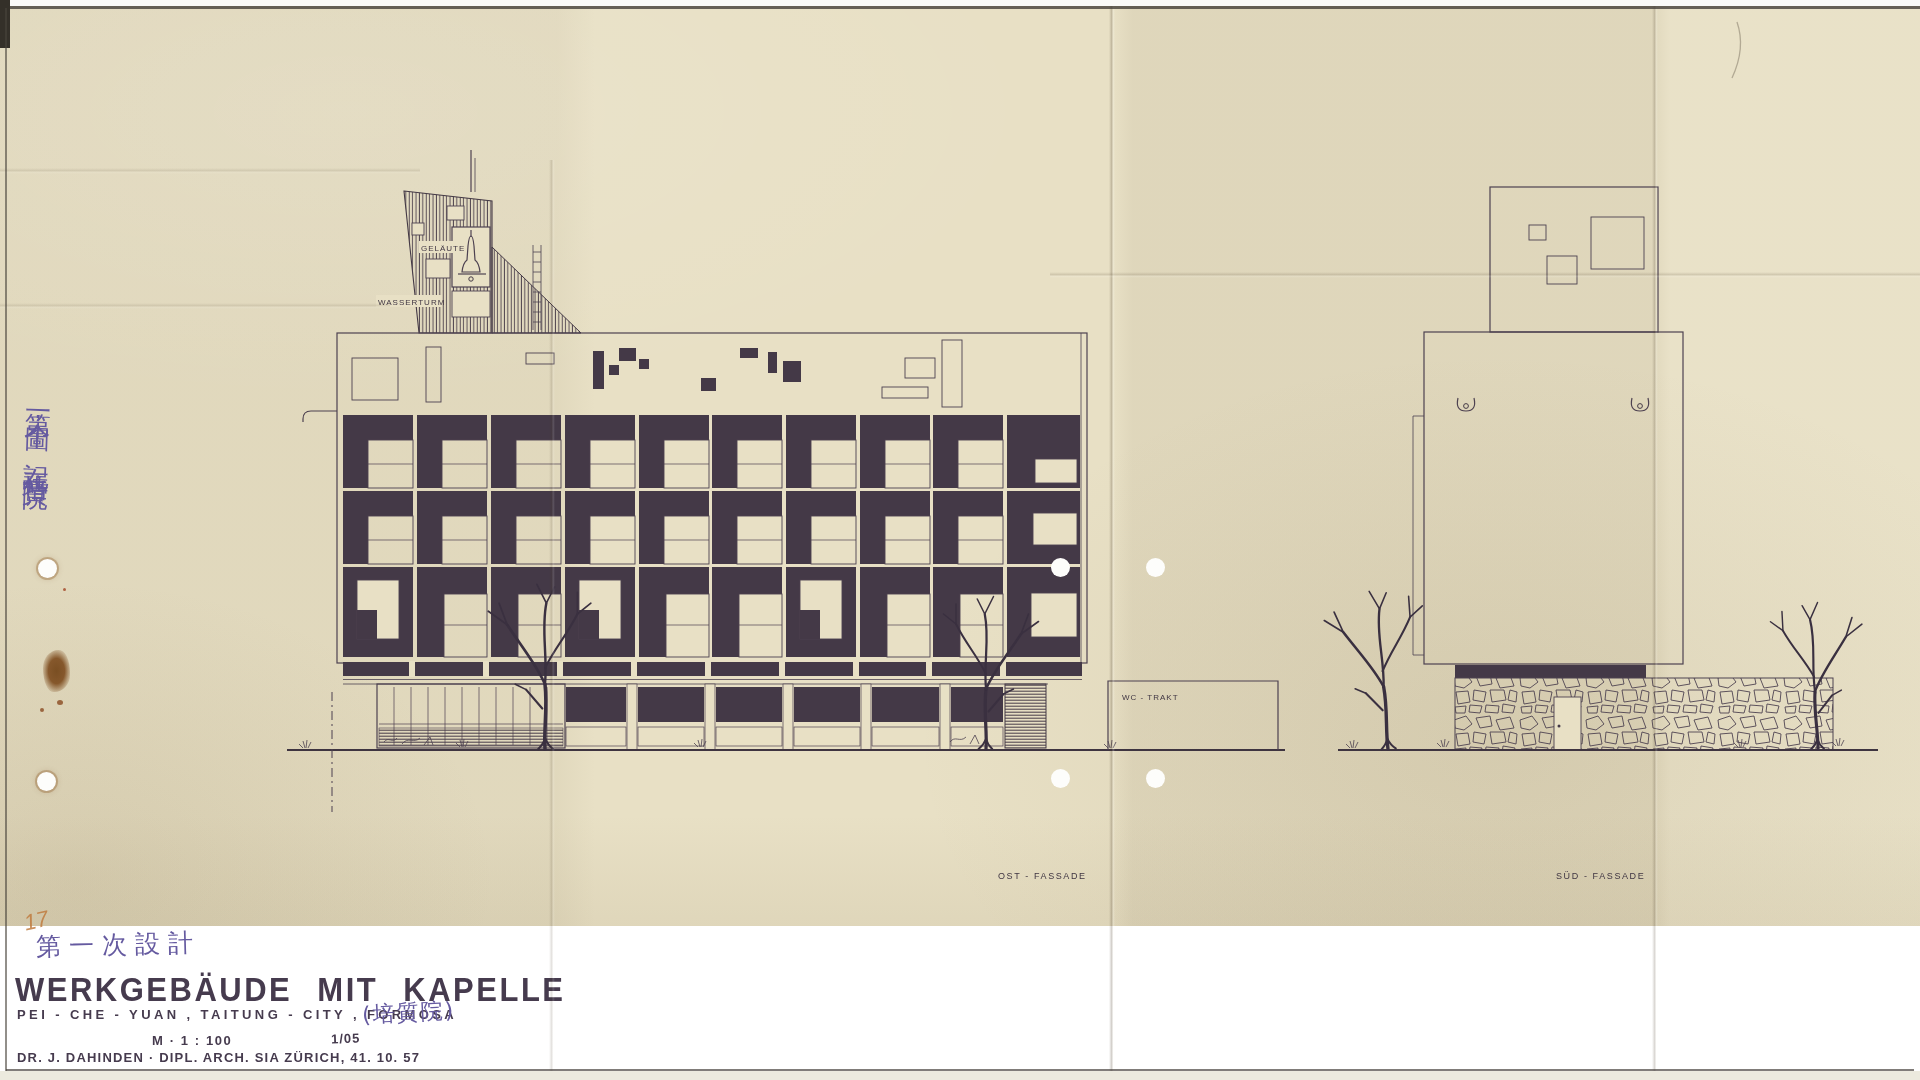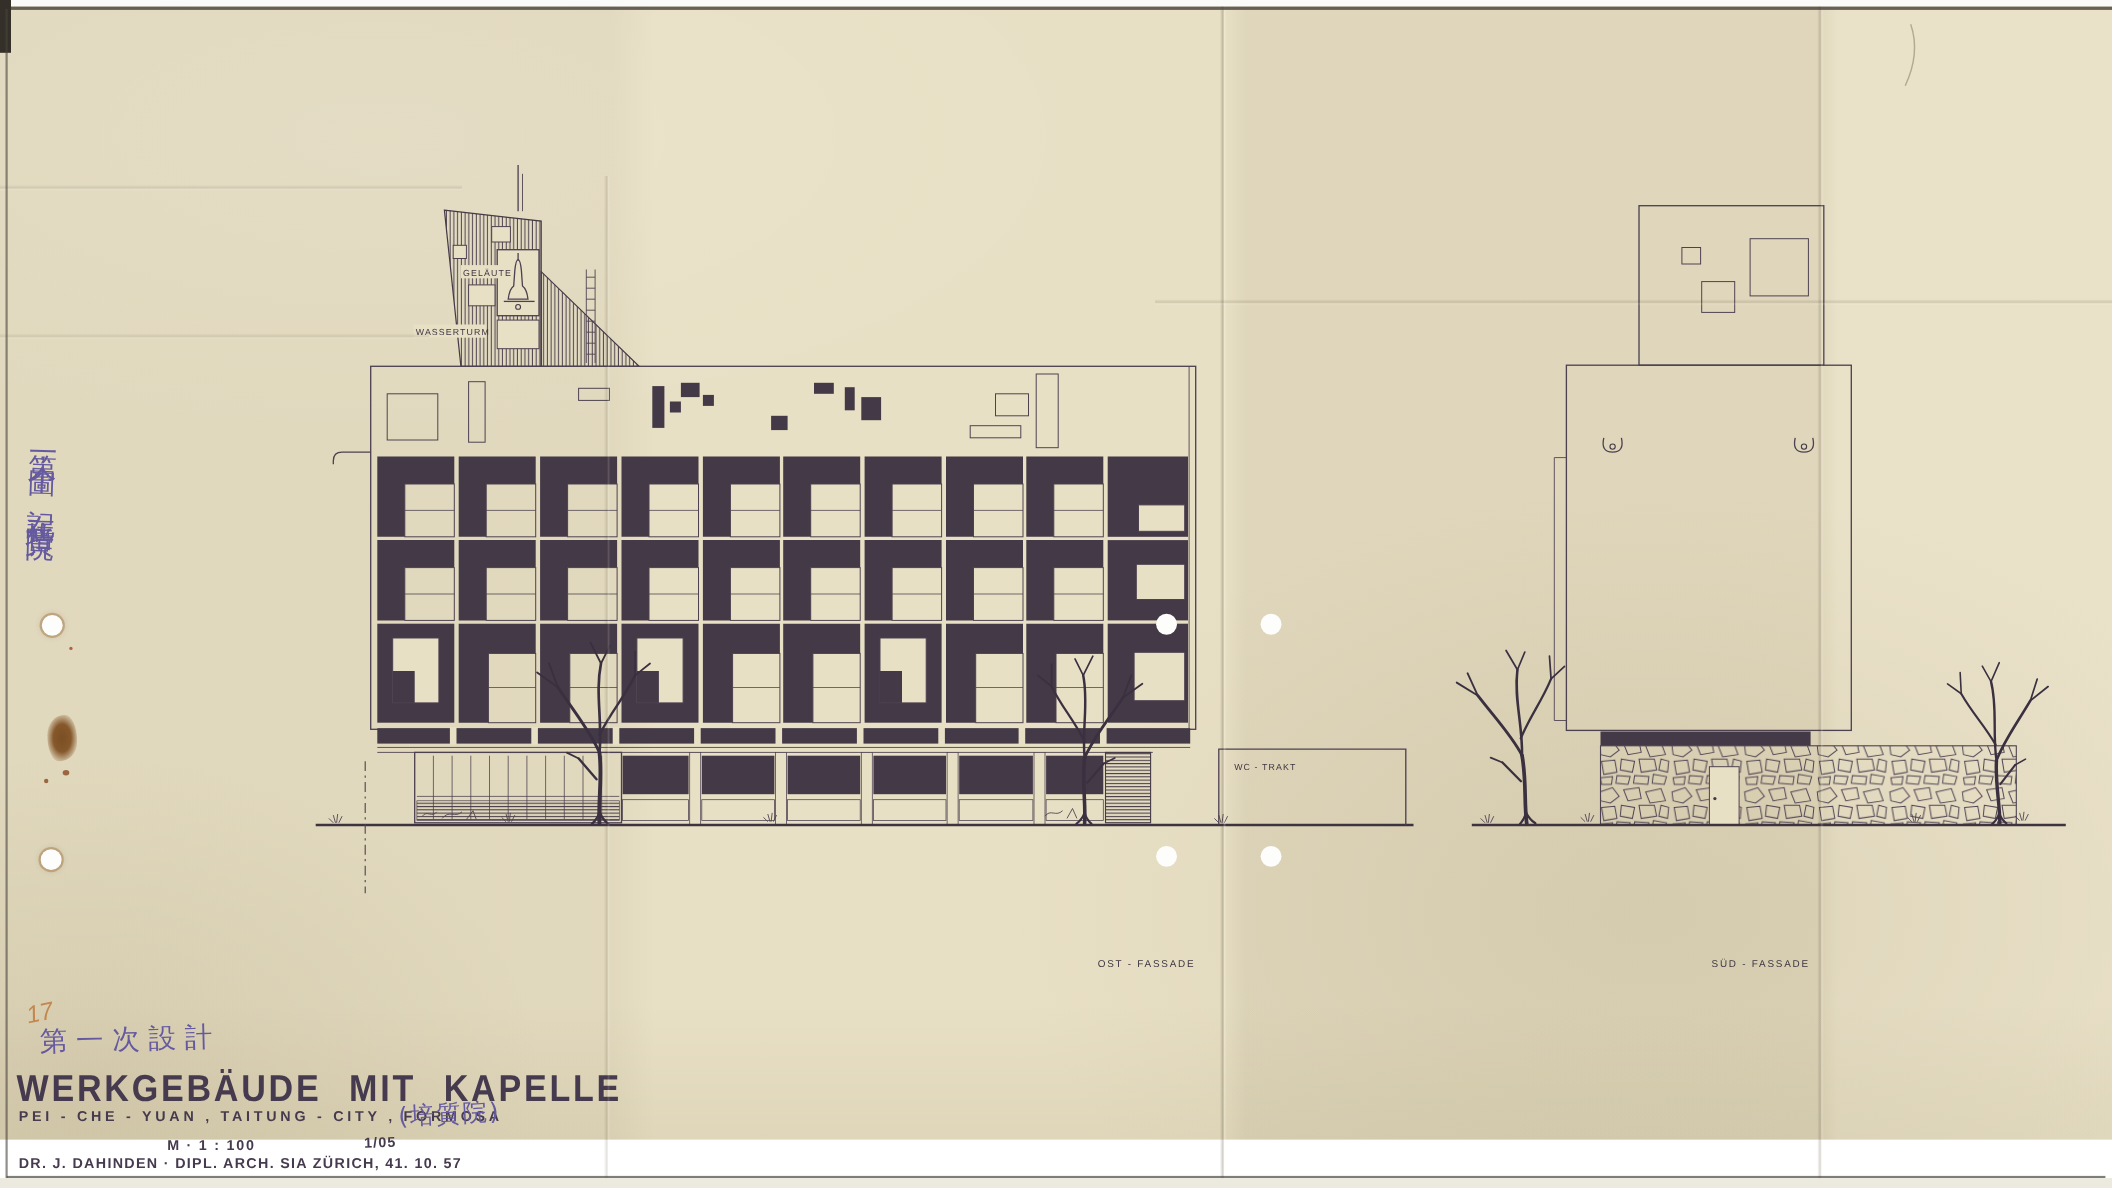--- a/index.html
+++ b/index.html
@@ -2,21 +2,21 @@
 <html style="--paper: #e8e0c5; --ink: #443947; --ink-line: #4d4150; --blue-ink: #655aa0; --pencil-orange: #c07c3f; --title-ink: #463b4e;"><head>
 <meta charset="utf-8">
 <style>
   :root{
     --paper:#e8e0c5; --ink:#443947; --ink-line:#4d4150; --blue-ink:#655aa0;
     --pencil-orange:#c07c3f; --stain:#7c4a1c; --title-ink:#463b4e;
   }
   html,body{margin:0;padding:0;width:1920px;height:1080px;overflow:hidden;}
   body{font-family:"Liberation Sans",sans-serif;}
   .sheet{
-    position:absolute;inset:0;width:1920px;height:1036px;
+    position:absolute;inset:0;width:1920px;height:926px;
     background:
       radial-gradient(1200px 500px at 18% 12%, rgba(255,255,255,.10), rgba(0,0,0,0) 60%),
       radial-gradient(900px 600px at 78% 80%, rgba(120,100,60,.10), rgba(0,0,0,0) 65%),
       radial-gradient(700px 500px at 4% 95%, rgba(130,110,70,.12), rgba(0,0,0,0) 60%),
       linear-gradient(90deg, rgba(110,95,60,.06) 0 29%, rgba(0,0,0,0) 31%),
       linear-gradient(90deg, rgba(0,0,0,0) 0 58%, rgba(105,90,60,.07) 59% 86%, rgba(255,255,255,.05) 87%),
       linear-gradient(0deg, rgba(120,100,60,.08), rgba(0,0,0,0) 12%),
       var(--paper);
   }
   svg text{font-family:"Liberation Sans",sans-serif;}

